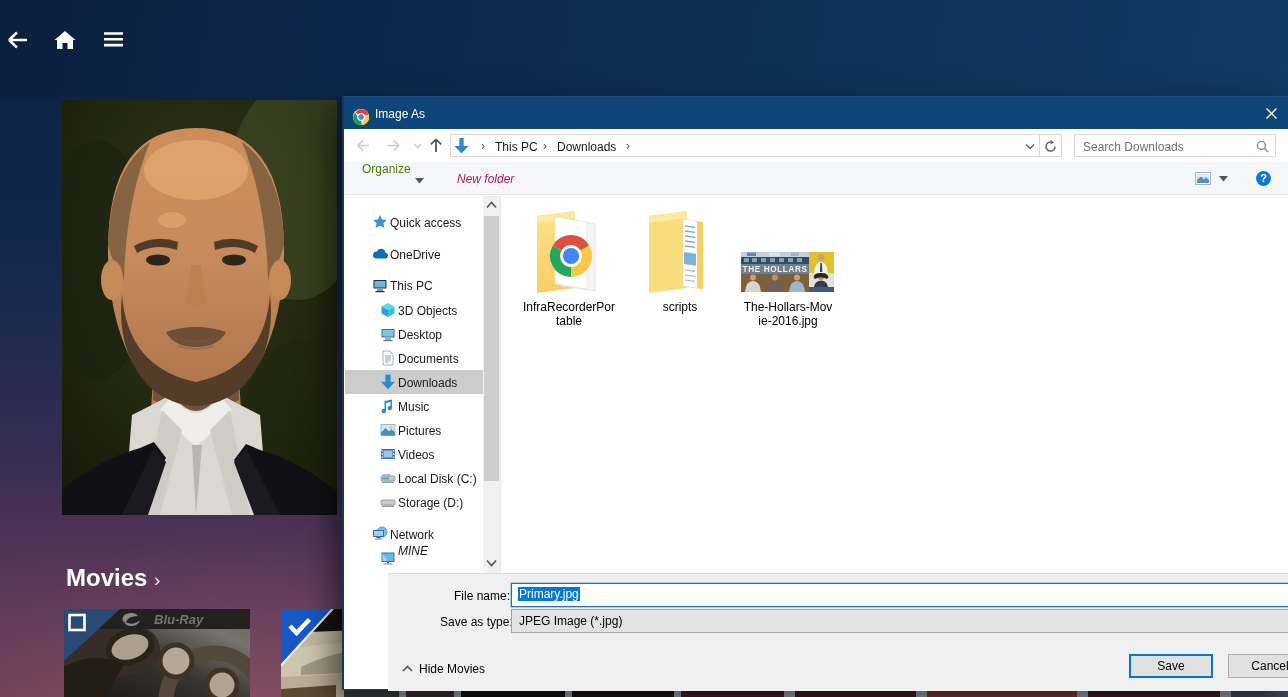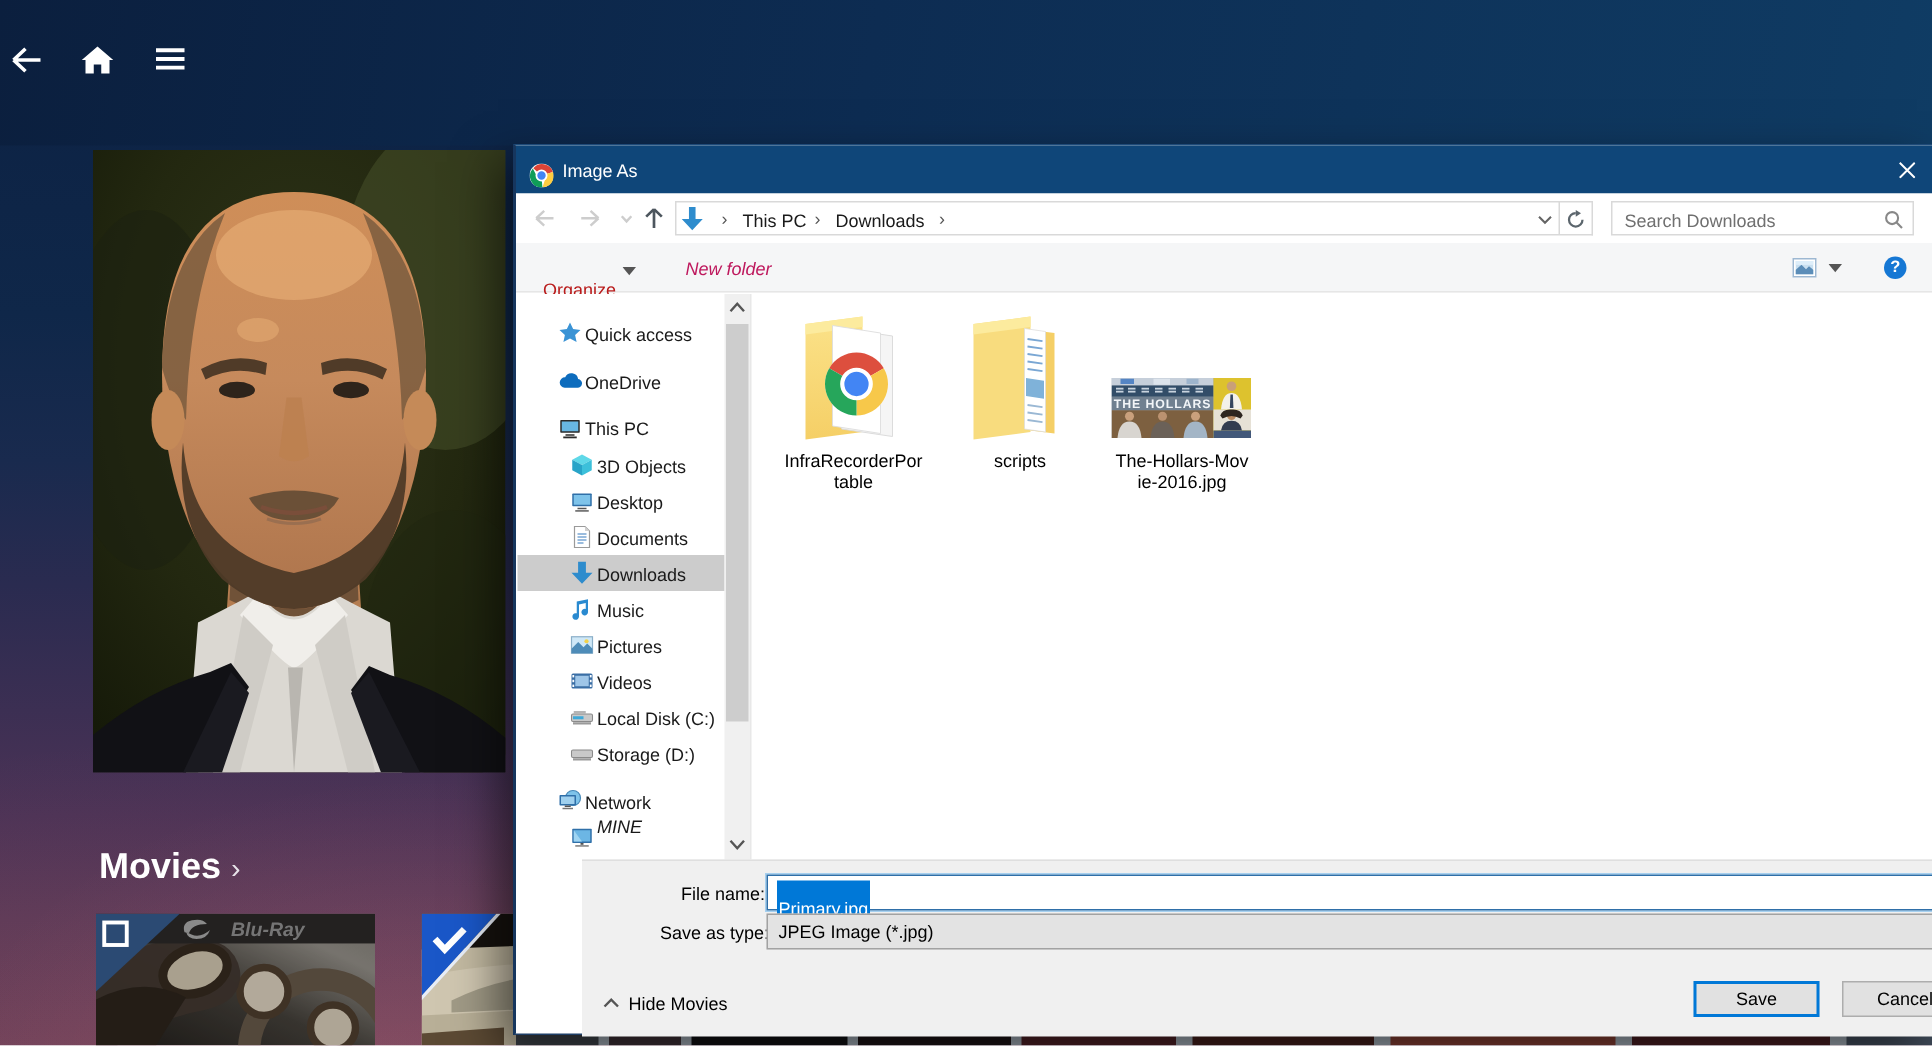--- a/index.html
+++ b/index.html
@@ -203,21 +203,21 @@
       <div class="abs" style="left:730px;top:5px;width:202px;height:23px;border:1px solid #d9d9d9;background:#fff;">
         <span class="abs" style="left:8px;top:5px;color:#707070;">Search Downloads</span>
         <svg class="abs" style="left:181px;top:5px" width="13" height="13" viewBox="0 0 13 13">
           <circle cx="5.4" cy="5.4" r="4" stroke="#888" stroke-width="1.4" fill="none"></circle>
           <path d="M8.4 8.4 L12 12" stroke="#888" stroke-width="1.4"></path>
         </svg>
       </div>
     </div>
 
     <div class="abs" style="left:0;top:65px;width:944px;height:33px;background:#f5f6f7;border-bottom:1px solid #e6e6e6;">
-      <span class="abs" style="left:18px;top:24px;color:#b91c1c;">Organize</span>
+      <span class="abs" style="left:18px;top:0;color:#4d7c0f;">Organize</span>
       <svg class="abs" style="left:71px;top:16px" width="9" height="6" viewBox="0 0 9 6">
           <path d="M0 0 h9 l-4.5 5.5 Z" fill="#555"></path>
         </svg>
       <span class="abs" style="left:113px;top:10px;color:#be185d;font-style:italic;">New folder</span>
 
       <div class="abs" style="left:851px;top:10px;width:16px;height:13px;border:1px solid #9db8d2;background:#fff;">
         <svg class="abs" style="left:1px;top:1px" width="12" height="9" viewBox="0 0 12 9">
           <rect width="12" height="9" fill="#c8dff0"></rect>
           <path d="M0 6 L4 2.5 L7 5.5 L9 3.5 L12 6 L12 9 L0 9 Z" fill="#5b8db8"></path>
           <rect width="12" height="2.6" fill="#ddeefa"></rect>
@@ -422,21 +422,21 @@
     <rect x="68" y="35" width="25" height="5" fill="#42587a"></rect>
   </svg>
   <div class="abs" style="left:221px;top:104px;width:132px;text-align:center;">The-Hollars-Mov<br>ie-2016.jpg</div>
 </div>
     </div>
 
     <div class="abs" style="left:0;top:476px;width:944px;height:118px;background:#f0f0f0;border-top:1px solid #dfdfdf;margin-left:44px;">
       <span class="abs" style="left:66px;top:15px;">File name:</span>
 
       <div class="abs" style="left:123px;top:9px;width:816px;height:24px;background:#fff;border:1px solid #2f6fa8;box-shadow:0 0 0 1px #a6d0ef;">
-        <span class="abs" style="left:6px;top:3px;background:#0078d7;color:#fff;padding:12px 1px;">Primary.jpg</span>
+        <span class="abs" style="left:6px;top:3px;background:#0078d7;color:#fff;padding:0 1px;">Primary.jpg</span>
         <svg class="abs" style="left:802px;top:8px" width="11" height="7" viewBox="0 0 11 7">
             <path d="M1 1 l4.5 4.5 L10 1" stroke="#444" stroke-width="1.6" fill="none"></path>
           </svg>
       </div>
       <span class="abs" style="left:52px;top:41px;">Save as type:</span>
 
       <div class="abs" style="left:123px;top:35px;width:816px;height:24px;background:#e3e3e3;border:1px solid #a2a2a2;">
         <span class="abs" style="left:7px;top:4px;">JPEG Image (*.jpg)</span>
         <svg class="abs" style="left:802px;top:8px" width="11" height="7" viewBox="0 0 11 7">
             <path d="M1 1 l4.5 4.5 L10 1" stroke="#444" stroke-width="1.6" fill="none"></path>

